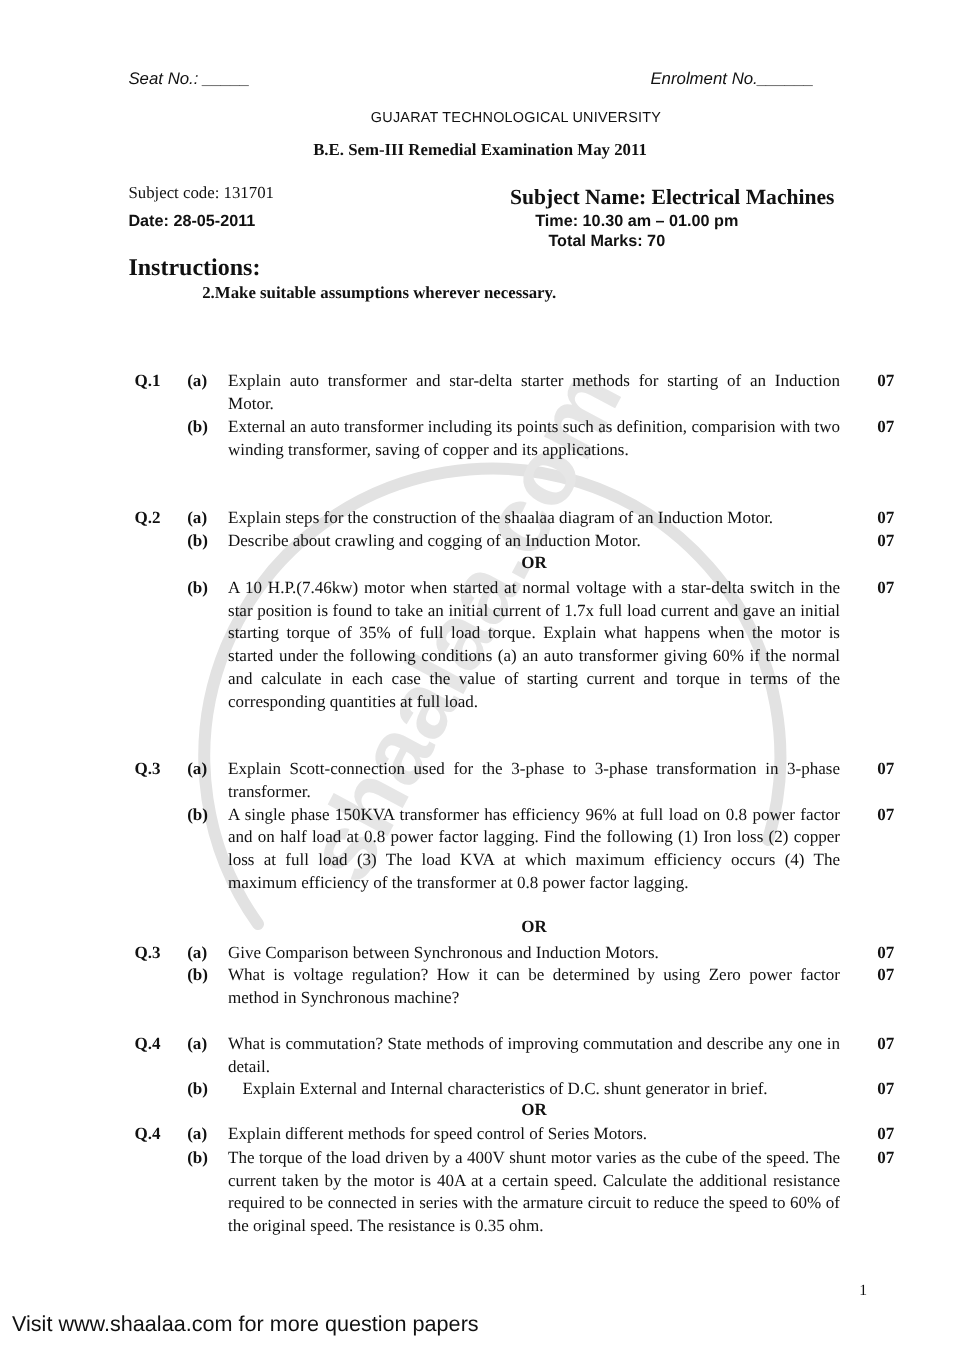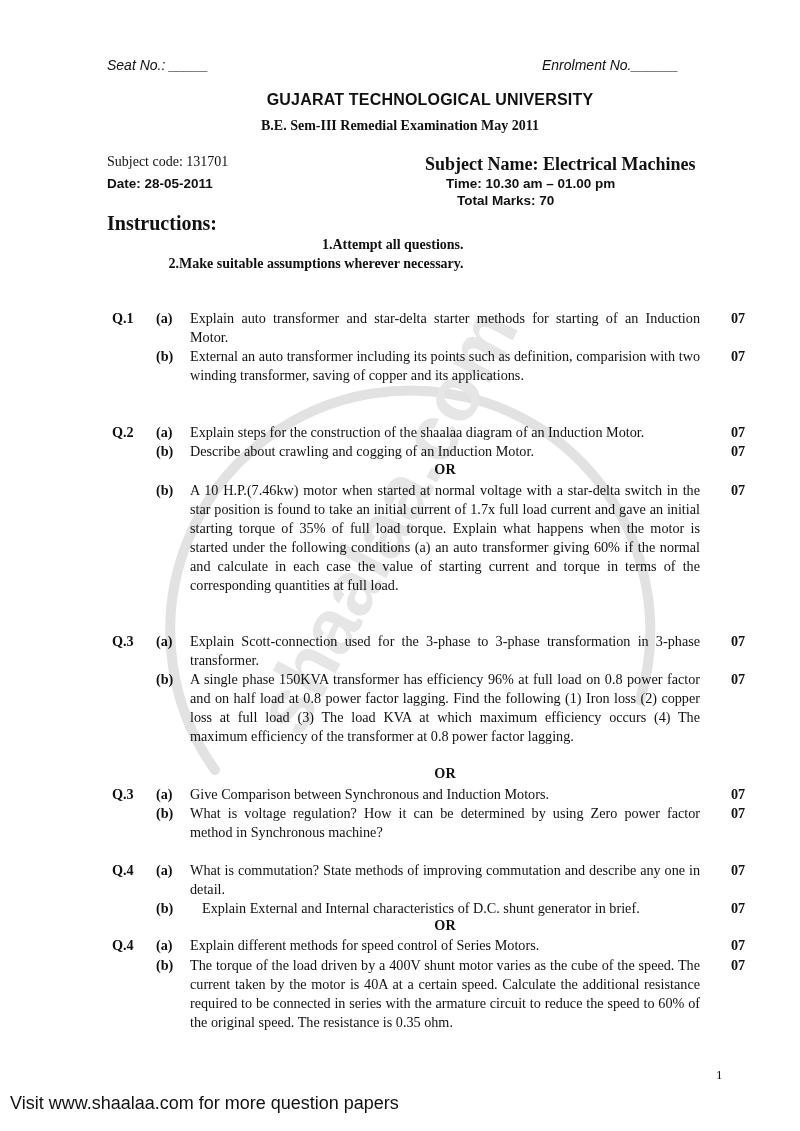--- a/index.html
+++ b/index.html
@@ -3,21 +3,21 @@
 <meta charset="utf-8">
 <style>
   html, body { margin: 0; padding: 0; background: #ffffff; }
   body { width: 800px; height: 1131px; position: relative; overflow: hidden; color: #111; }
   .serif { font-family: "Liberation Serif", "DejaVu Serif", serif; }
   .sans { font-family: "Liberation Sans", "DejaVu Sans", sans-serif; }
   .abs { position: absolute; white-space: nowrap; text-align: right; }
 
   .seat { left: 107px; top: 57px; font-size: 14px; font-style: italic; }
   .enrol { left: 542px; top: 57px; font-size: 14px; font-style: italic; }
-  .univ { left: 0; width: 740px; text-align: center; top: 91px; font-size: 16px; font-weight: bold; letter-spacing: 0.2px; padding-left: 60px;}
+  .univ { left: 0; width: 740px; text-align: center; top: 91px; font-size: 12px; font-weight: normal; letter-spacing: 0.2px; padding-left: 60px;}
   .exam { left: 0; width: 800px; text-align: center; top: 118px; font-size: 14px; font-weight: bold; }
 
   .subj-code { left: 107px; top: 154px; font-size: 14px; font-weight: normal; }
   .subj-name { left: 425px; top: 154px; font-size: 18px; font-weight: bold; }
   .date { left: 107px; top: 176px; font-size: 13.5px; font-weight: bold; }
   .time { left: 446px; top: 176px; font-size: 13.5px; font-weight: bold; }
   .marks { left: 457px; top: 193px; font-size: 13.5px; font-weight: bold; }
   .instr-h { left: 107px; top: 212px; font-size: 20px; font-weight: bold; }
   .instr-list { left: 155px; top: 235px; font-size: 14px; font-weight: bold; line-height: 19px; }
   .instr-list div span.n { display: inline-block; width: 24px; }
@@ -49,21 +49,20 @@
 <div class="abs serif exam">B.E. Sem-III   Remedial Examination May 2011</div>
 
 <div class="abs serif subj-code">Subject code: 131701</div>
 <div class="abs serif subj-name">Subject Name: Electrical Machines</div>
 <div class="abs sans date">Date:  28-05-2011</div>
 <div class="abs sans time">Time: 10.30 am – 01.00 pm</div>
 <div class="abs sans marks">Total Marks: 70</div>
 
 <div class="abs serif instr-h">Instructions:</div>
 <div class="abs serif instr-list">
-  <div><span class="n">1.</span><span>Attempt all questions.</span></div>
   <div><span class="n">2.</span><span>Make suitable assumptions wherever necessary.</span></div>
 </div>
 
 <div class="q serif" style="top:309px">
   <span class="qno">Q.1</span>
   <span class="qpart">(a)</span>
   <span class="qtext">Explain auto transformer and star-delta starter methods for starting of an Induction Motor.</span>
   <span class="qmark">07</span>
 </div>
 

